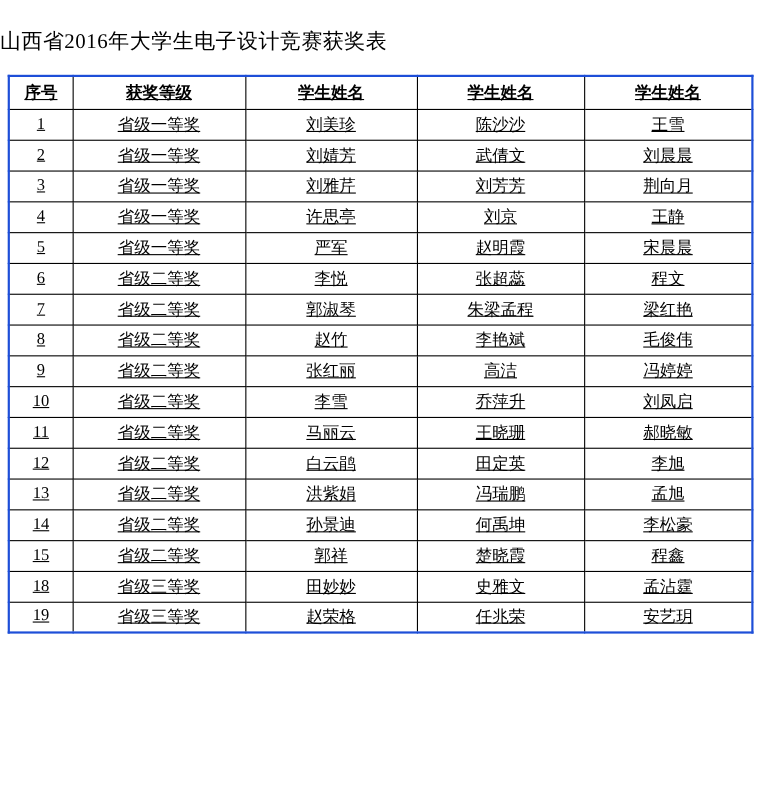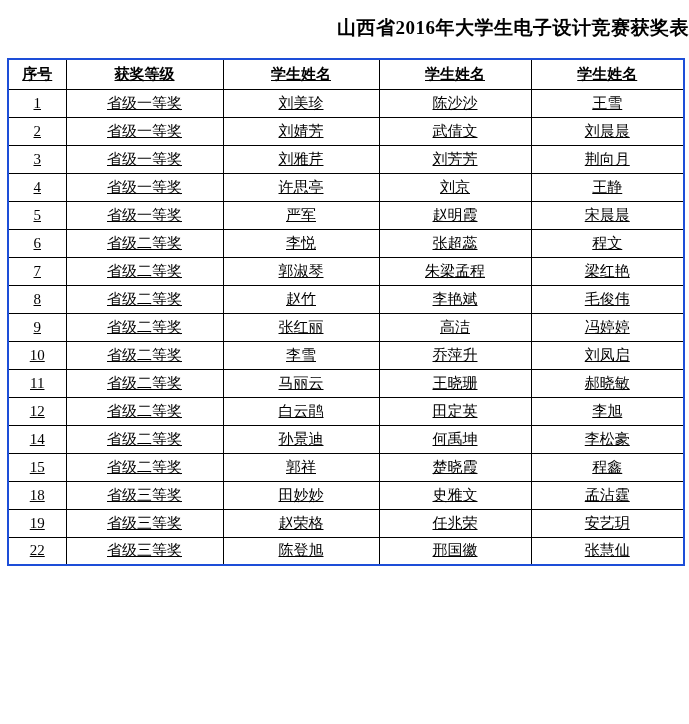--- a/index.html
+++ b/index.html
@@ -5,24 +5,24 @@
   * { margin: 0; padding: 0; box-sizing: border-box; }
   html, body {
     width: 689px;
     height: 724px;
     background: #ffffff;
     font-family: "Liberation Serif", "DejaVu Serif", serif;
     color: #000000;
     overflow: hidden;
   }
   .page-title {
-    margin-top: 15px;
-    text-align: right;
+    margin-top: 25px;
+    text-align: left;
     font-size: 19px;
-    font-weight: bold;
+    font-weight: normal;
     letter-spacing: 0.5px;
   }
   table.award-table {
     border-collapse: collapse;
     table-layout: fixed;
     width: 676px;
     margin: 17px 0 0 7px;
     border: 2px solid #1d4ed8;
     text-decoration: underline;
   }
@@ -149,20 +149,27 @@
         <td>郝晓敏</td>
       </tr>
       <tr>
         <td>12</td>
         <td>省级二等奖</td>
         <td>白云鹃</td>
         <td>田定英</td>
         <td>李旭</td>
       </tr>
       <tr>
+        <td>13</td>
+        <td>省级二等奖</td>
+        <td>洪紫娟</td>
+        <td>冯瑞鹏</td>
+        <td>孟旭</td>
+      </tr>
+      <tr>
         <td>14</td>
         <td>省级二等奖</td>
         <td>孙景迪</td>
         <td>何禹坤</td>
         <td>李松豪</td>
       </tr>
       <tr>
         <td>15</td>
         <td>省级二等奖</td>
         <td>郭祥</td>
@@ -176,21 +183,14 @@
         <td>史雅文</td>
         <td>孟沾霆</td>
       </tr>
       <tr>
         <td>19</td>
         <td>省级三等奖</td>
         <td>赵荣格</td>
         <td>任兆荣</td>
         <td>安艺玥</td>
       </tr>
-      <tr>
-        <td>22</td>
-        <td>省级三等奖</td>
-        <td>陈登旭</td>
-        <td>邢国徽</td>
-        <td>张慧仙</td>
-      </tr>
     </tbody>
 </table>
 
 </body></html>

